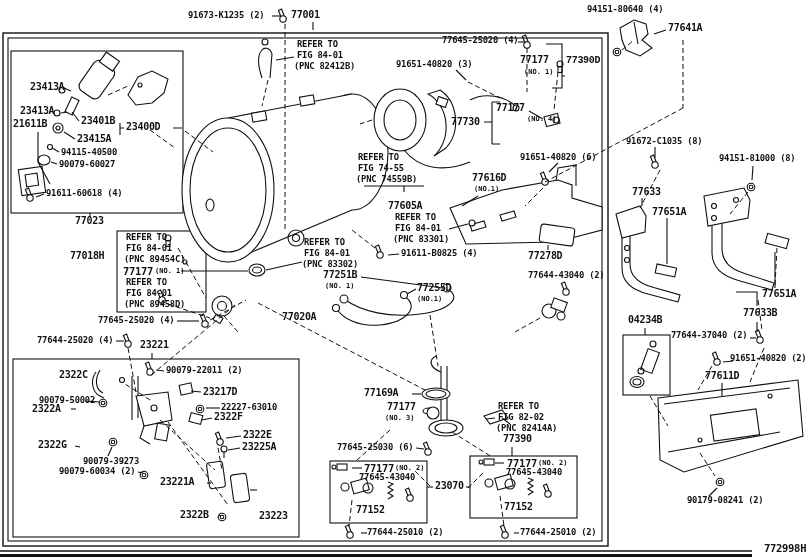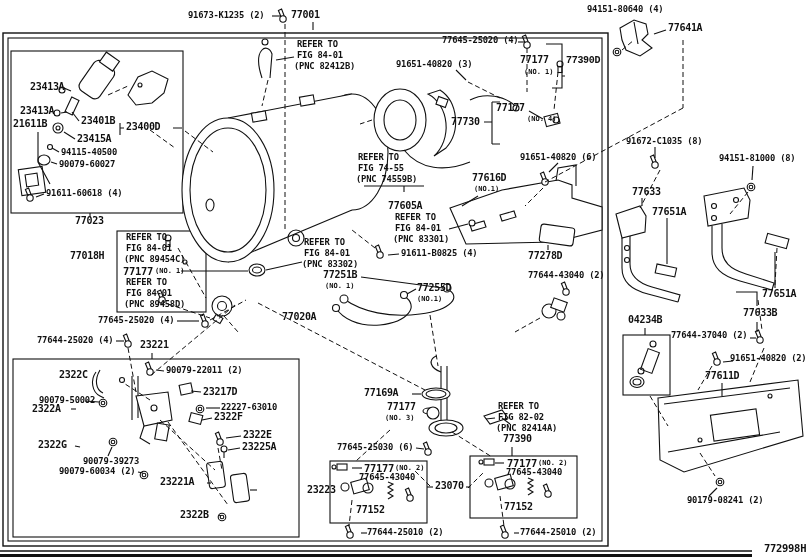--- a/index.html
+++ b/index.html
@@ -444,21 +444,21 @@
       <div class="lbl sm" style="left: 26px; top: 396px; margin-left: 13px;">90079-50002</div>
       <div class="lbl lg" style="left: 32px; top: 404px;">2322A</div>
       <div class="lbl sm" style="left: 221px; top: 403px;">22227-63010</div>
       <div class="lbl lg" style="left: 214px; top: 412px;">2322F</div>
       <div class="lbl lg" style="left: 243px; top: 430px;">2322E</div>
       <div class="lbl lg" style="left: 242px; top: 442px;">23225A</div>
       <div class="lbl lg" style="left: 38px; top: 440px;">2322G</div>
       <div class="lbl sm" style="left: 83px; top: 457px;">90079-39273</div>
       <div class="lbl sm" style="left: 59px; top: 467px;">90079-60034 (2)</div>
       <div class="lbl lg" style="left: 160px; top: 477px;">23221A</div>
-      <div class="lbl lg" style="left: 259px; top: 485px; margin-left: 48px;">23223</div>
+      <div class="lbl lg" style="left: 259px; top: 511px;">23223</div>
       <div class="lbl lg" style="left: 180px; top: 510px;">2322B</div>
       <div class="lbl lg" style="left: 364px; top: 388px;">77169A</div>
       <div class="lbl lg" style="left: 387px; top: 402px;">77177</div>
       <div class="lbl xs" style="left: 385px; top: 415px;">(NO. 3)</div>
       <div class="lbl sm" style="left: 498px; top: 402px;">REFER TO</div>
       <div class="lbl sm" style="left: 498px; top: 413px;">FIG 82-02</div>
       <div class="lbl sm" style="left: 496px; top: 424px;">(PNC 82414A)</div>
       <div class="lbl lg" style="left: 503px; top: 434px;">77390</div>
       <div class="lbl sm" style="left: 337px; top: 443px;">77645-25030 (6)</div>
       <div class="lbl md" style="left: 364px; top: 463px;">77177</div>

